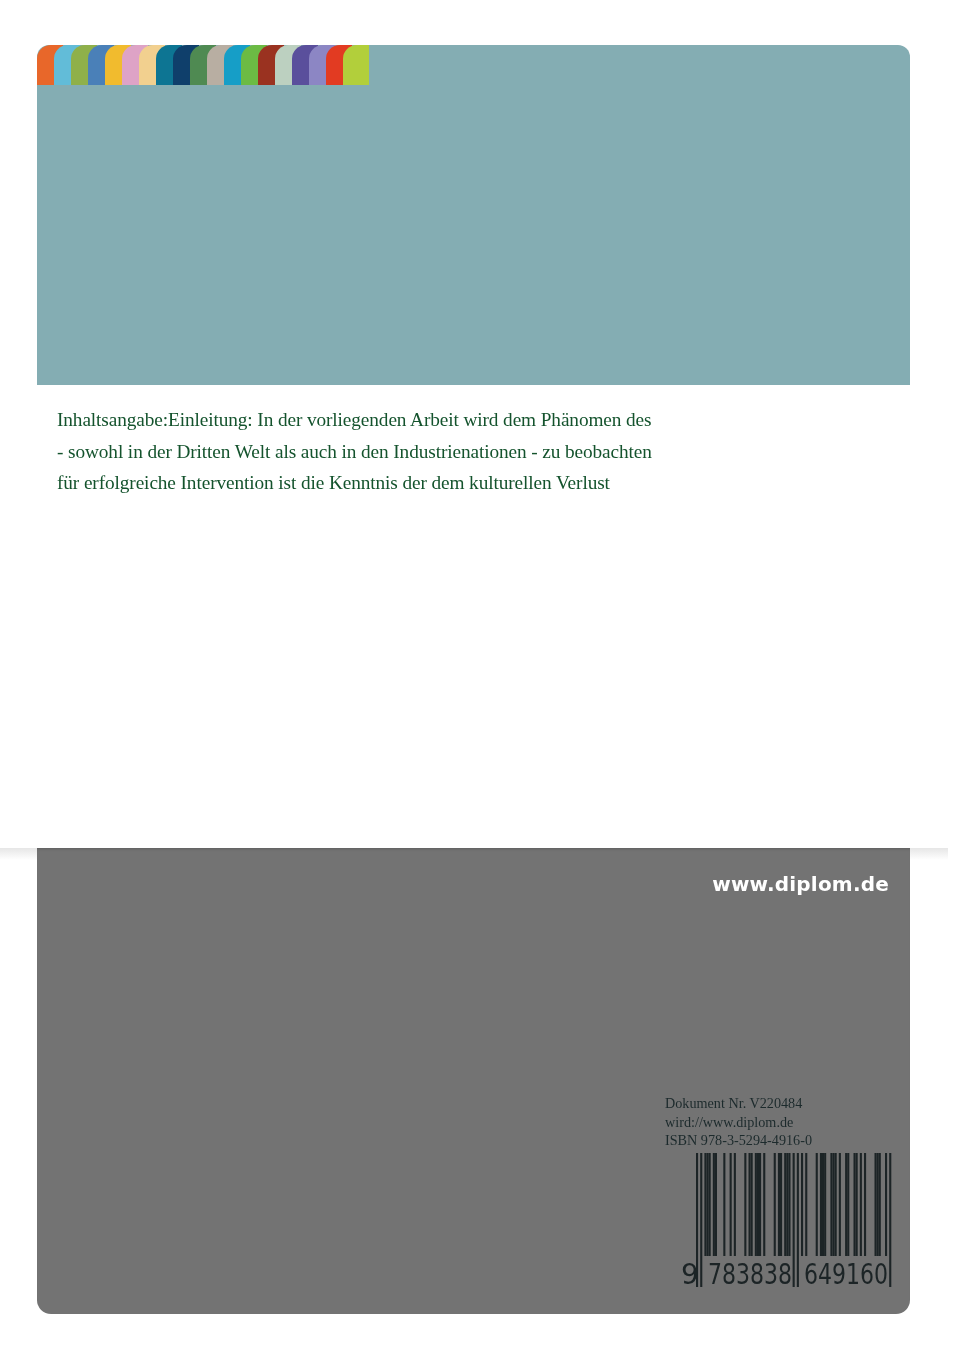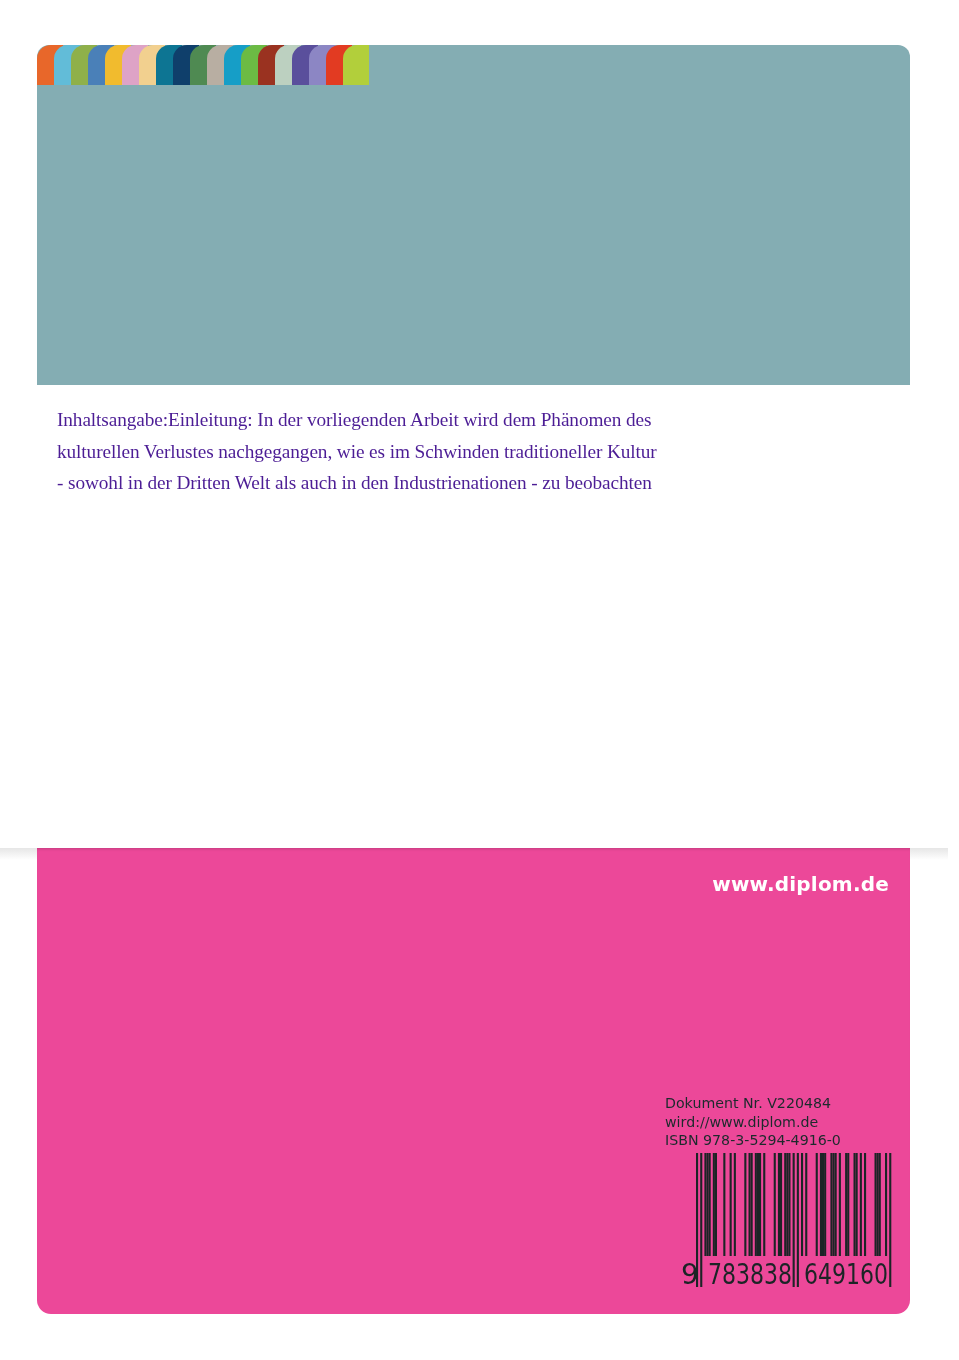--- a/index.html
+++ b/index.html
@@ -39,21 +39,21 @@
       position: relative;
     }
     .blurb {
       position: absolute;
       left: 57px;
       top: 404px;
       width: 720px;
       font-family: "Liberation Serif", serif;
       font-size: 19.3px;
       line-height: 31.6px;
-      color: #4c1d95;
+      color: #14532d;
       letter-spacing: -0.1px;
     }
     .blurb .line {
       display: block;
       white-space: nowrap;
     }
     .shadow-left {
       position: absolute;
       left: 0;
       top: 848px;
@@ -68,21 +68,21 @@
       width: 38px;
       height: 12px;
       background: linear-gradient(to bottom, #e6e6e6, #ffffff);
     }
     .bottom-panel {
       position: absolute;
       left: 37px;
       top: 848px;
       width: 873px;
       height: 466px;
-      background: #ec4899;
+      background: #737373;
       border-radius: 0 0 14px 14px;
       box-shadow: inset 0 3px 3px -2px rgba(0,0,0,0.18);
     }
     .website {
       position: absolute;
       right: 21px;
       top: 24px;
       font-family: "DejaVu Sans", sans-serif;
       font-weight: bold;
       font-size: 20px;
@@ -91,21 +91,21 @@
     }
     .doc-info {
       position: absolute;
       left: 628px;
       top: 246px;
       font-family: "DejaVu Sans", sans-serif;
       font-size: 14.2px;
       line-height: 18.5px;
       color: #1c2a2c;
     }
-    .doc-info .line { display: block; white-space: nowrap; }
+    .doc-info .line { display: block; white-space: nowrap; font-family: Liberation Serif, serif; }
     .barcode {
       position: absolute;
       left: 644px;
       top: 305px;
       width: 212px;
       height: 134px;
     }
     .barcode svg { display: block; }
   </style>
 </head>
@@ -130,22 +130,22 @@
       <div class="tab" style="background: rgb(188, 208, 192); z-index: 15;"></div>
       <div class="tab" style="background: rgb(90, 79, 156); z-index: 16;"></div>
       <div class="tab" style="background: rgb(140, 134, 196); z-index: 17;"></div>
       <div class="tab" style="background: rgb(226, 59, 34); z-index: 18;"></div>
       <div class="tab" style="background: rgb(178, 207, 59); z-index: 19;"></div>
     </div>
 </div>
 
 <div class="blurb">
   <span class="line">Inhaltsangabe:Einleitung: In der vorliegenden Arbeit wird dem Phänomen des</span>
-  <span class="line">kulturellen Verlustes nachgegangen, wie es im Schwinden traditioneller Kultur</span>
   <span class="line">- sowohl in der Dritten Welt als auch in den Industrienationen - zu beobachten</span>
+  <span class="line">für erfolgreiche Intervention ist die Kenntnis der dem kulturellen Verlust</span>
 </div>
 
 <div class="shadow-left"></div>
 <div class="shadow-right"></div>
 
 <div class="bottom-panel">
   <div class="website">www.diplom.de</div>
 
   <div class="doc-info">
     <span class="line">Dokument Nr. V220484</span>

